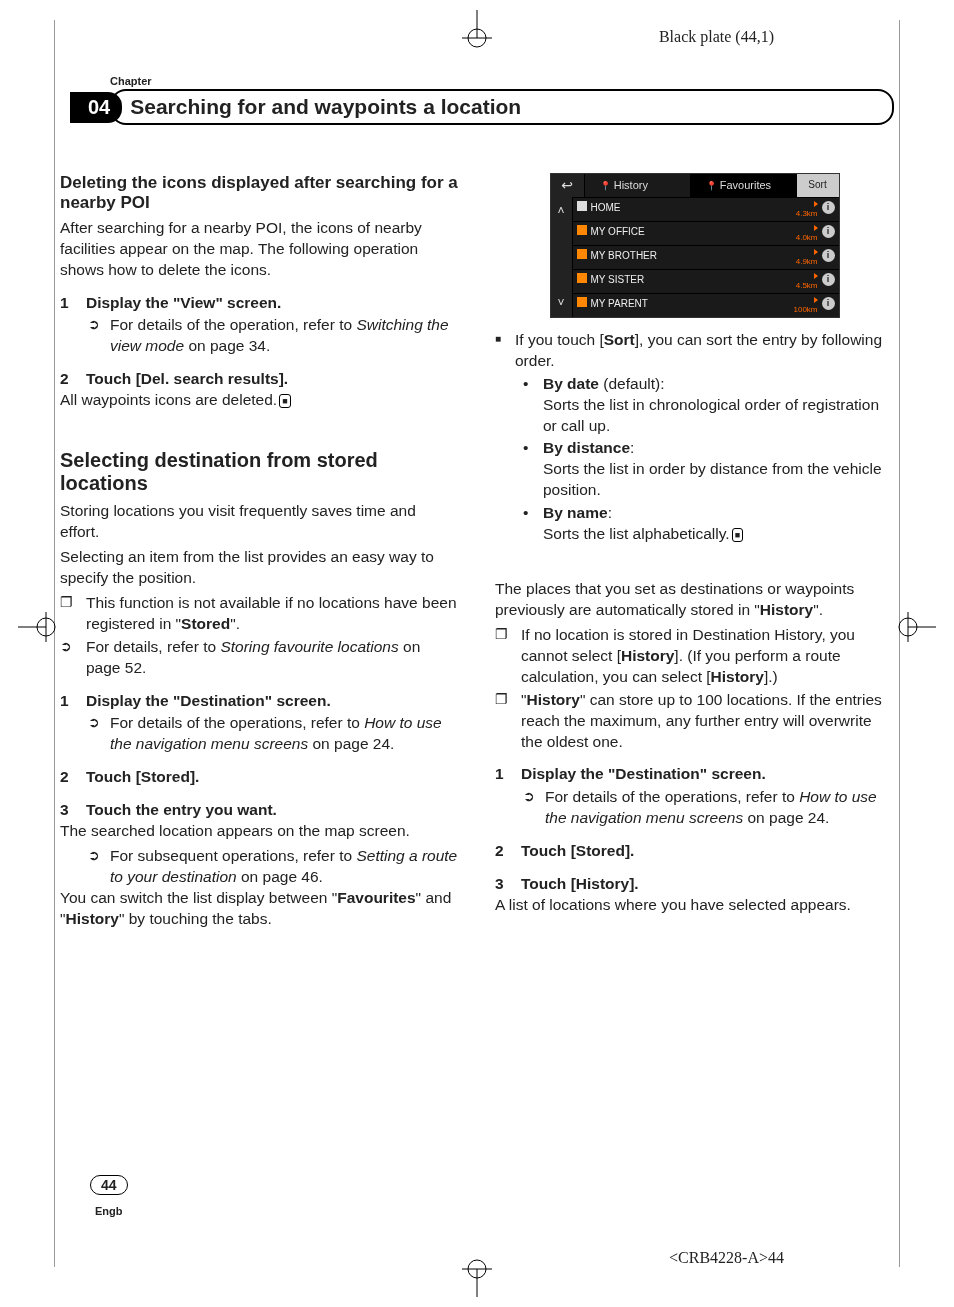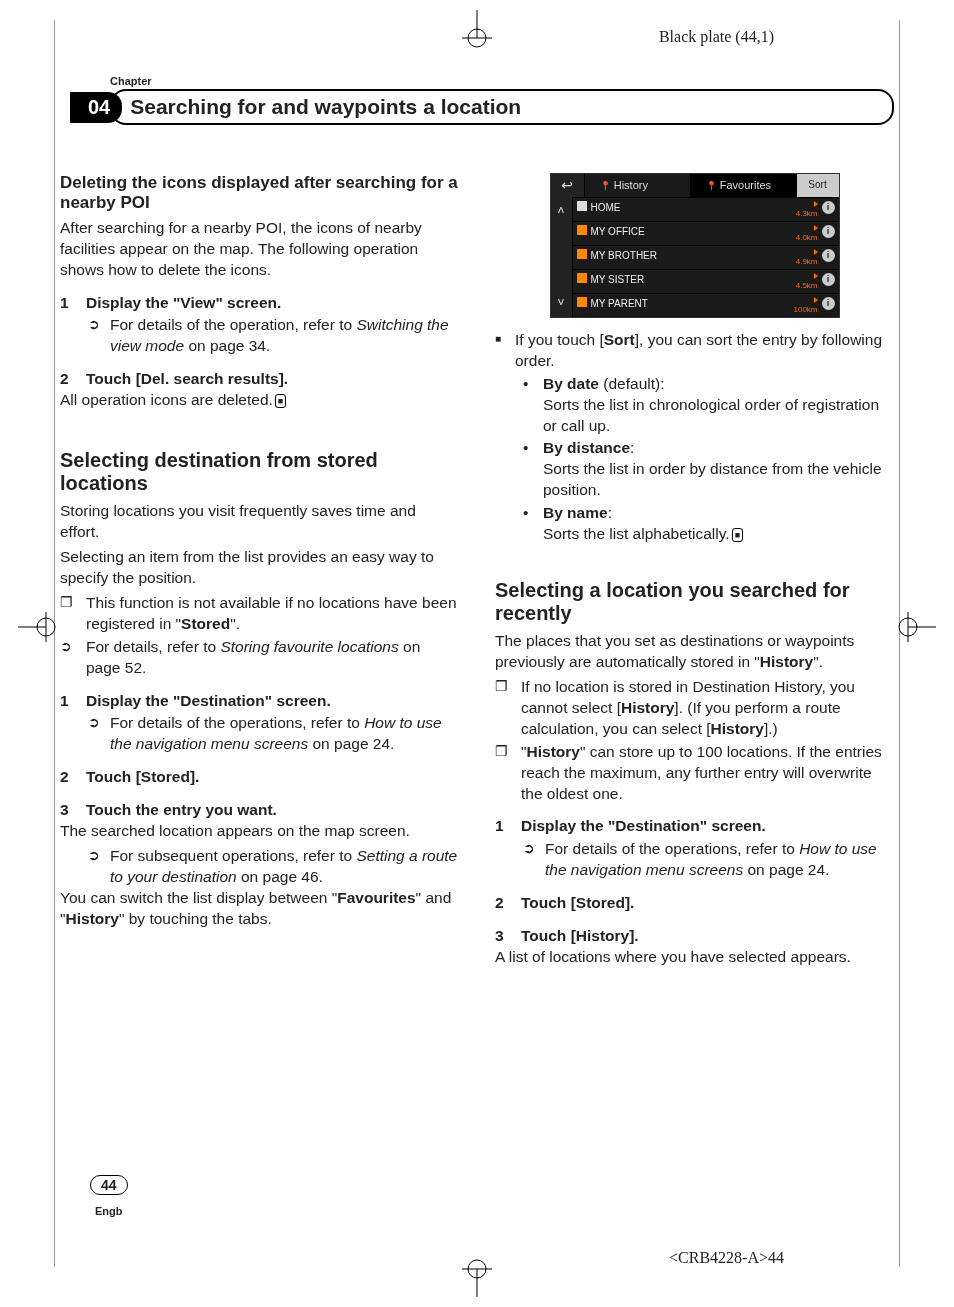--- a/index.html
+++ b/index.html
@@ -130,21 +130,21 @@
           <span class="arrow-glyph">➲</span>
           <span><span>For details of the operation, refer to </span><em class="it">Switching the view mode</em><span> on page 34.</span></span>
         </div>
       </div>
 
       <div class="step">
         <div class="step-line">
           <span class="step-num">2</span>
           <span class="step-title">Touch [Del. search results].</span>
         </div>
-        <p><span>All operation icons are deleted.</span><span class="end-mark">■</span></p>
+        <p><span>All waypoints icons are deleted.</span><span class="end-mark">■</span></p>
       </div>
 
       <div class="spacer-lg"></div>
 
       <h2 class="sec-h">Selecting destination from stored locations</h2>
       <p>Storing locations you visit frequently saves time and effort.</p>
       <p>Selecting an item from the list provides an easy way to specify the position.</p>
 
       <div class="note-row">
         <span class="note-glyph">❐</span>
@@ -251,21 +251,20 @@
         <span class="bullet-dot">•</span>
         <span><b>By distance</b><span>:</span><br><span>Sorts the list in order by distance from the vehicle position.</span></span>
       </div>
       <div class="bullet-row">
         <span class="bullet-dot">•</span>
         <span><b>By name</b><span>:</span><br><span>Sorts the list alphabetically.</span><span class="end-mark">■</span></span>
       </div>
 
       <div class="spacer-lg"></div>
 
-      <h2 class="sec-h">Selecting a location you searched for recently</h2>
       <p><span>The places that you set as destinations or waypoints previously are automatically stored in "</span><b>History</b><span>".</span></p>
 
       <div class="note-row">
         <span class="note-glyph">❐</span>
         <span><span>If no location is stored in Destination History, you cannot select [</span><b>History</b><span>]. (If you perform a route calculation, you can select [</span><b>History</b><span>].)</span></span>
       </div>
       <div class="note-row">
         <span class="note-glyph">❐</span>
         <span><span>"</span><b>History</b><span>" can store up to 100 locations. If the entries reach the maximum, any further entry will overwrite the oldest one.</span></span>
       </div>

